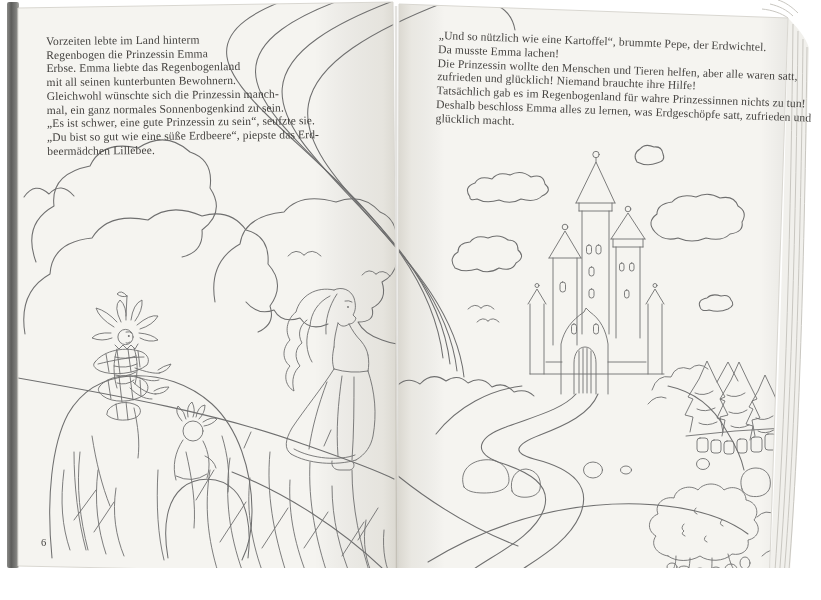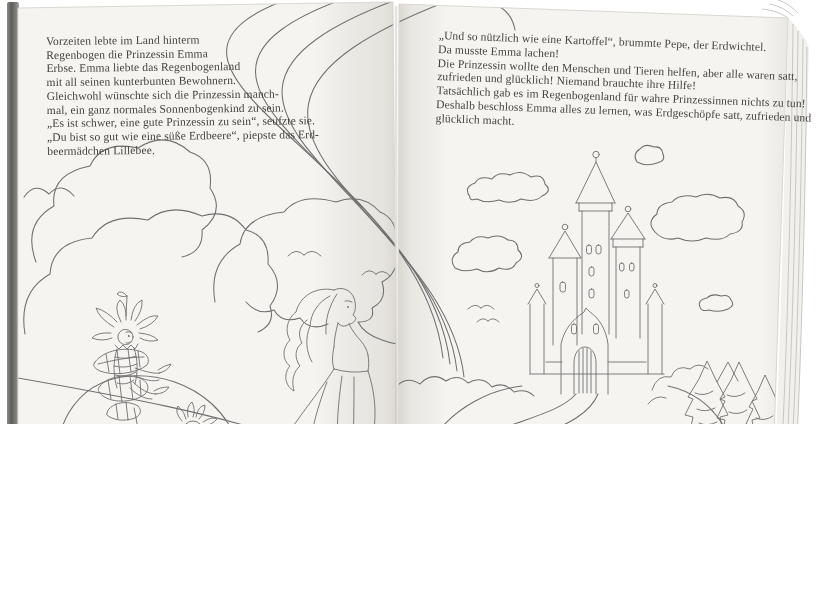--- a/index.html
+++ b/index.html
@@ -1,21 +1,21 @@
 <!DOCTYPE html>
 <html style="--page: #f5f4f0; --page-shadow: #e6e4de; --line-art: #6f6f6f; --text: #454340; --spine: #6e6e6c; --background: #ffffff;"><head>
 <meta charset="utf-8">
 <style>
   :root{
     --page:#f5f4f0; --page-shadow:#e6e4de; --line-art:#6f6f6f;
     --text:#454340; --spine:#6e6e6c; --background:#ffffff;
   }
   html,body{margin:0;padding:0;}
   body{background:var(--background);font-family:"Liberation Serif",serif;}
-  .stage{position:relative;width:821px;height:424px;overflow:hidden;background:var(--background);}
+  .stage{position:relative;width:821px;height:568px;overflow:hidden;background:var(--background);}
   svg{position:absolute;left:0;top:0;}
   .ln{fill:none;stroke:var(--line-art);stroke-width:1.05;stroke-linecap:round;stroke-linejoin:round;}
   .ln2{fill:none;stroke:var(--line-art);stroke-width:.9;stroke-linecap:round;stroke-linejoin:round;}
   .dot{fill:var(--line-art);stroke:none;}
   .win{fill:none;stroke:var(--line-art);stroke-width:.9;}
   .edge{fill:none;stroke:#d9d7d1;stroke-width:1;}
   .sheet{fill:none;stroke:#c9c7c1;stroke-width:1;}
   .storytext{position:absolute;white-space:pre;color:var(--text);
     font-size:11.6px;letter-spacing:.1px;}
   .storytext.left{left:46px;top:35px;line-height:13.7px;transform:rotate(-0.6deg);transform-origin:left top;}

